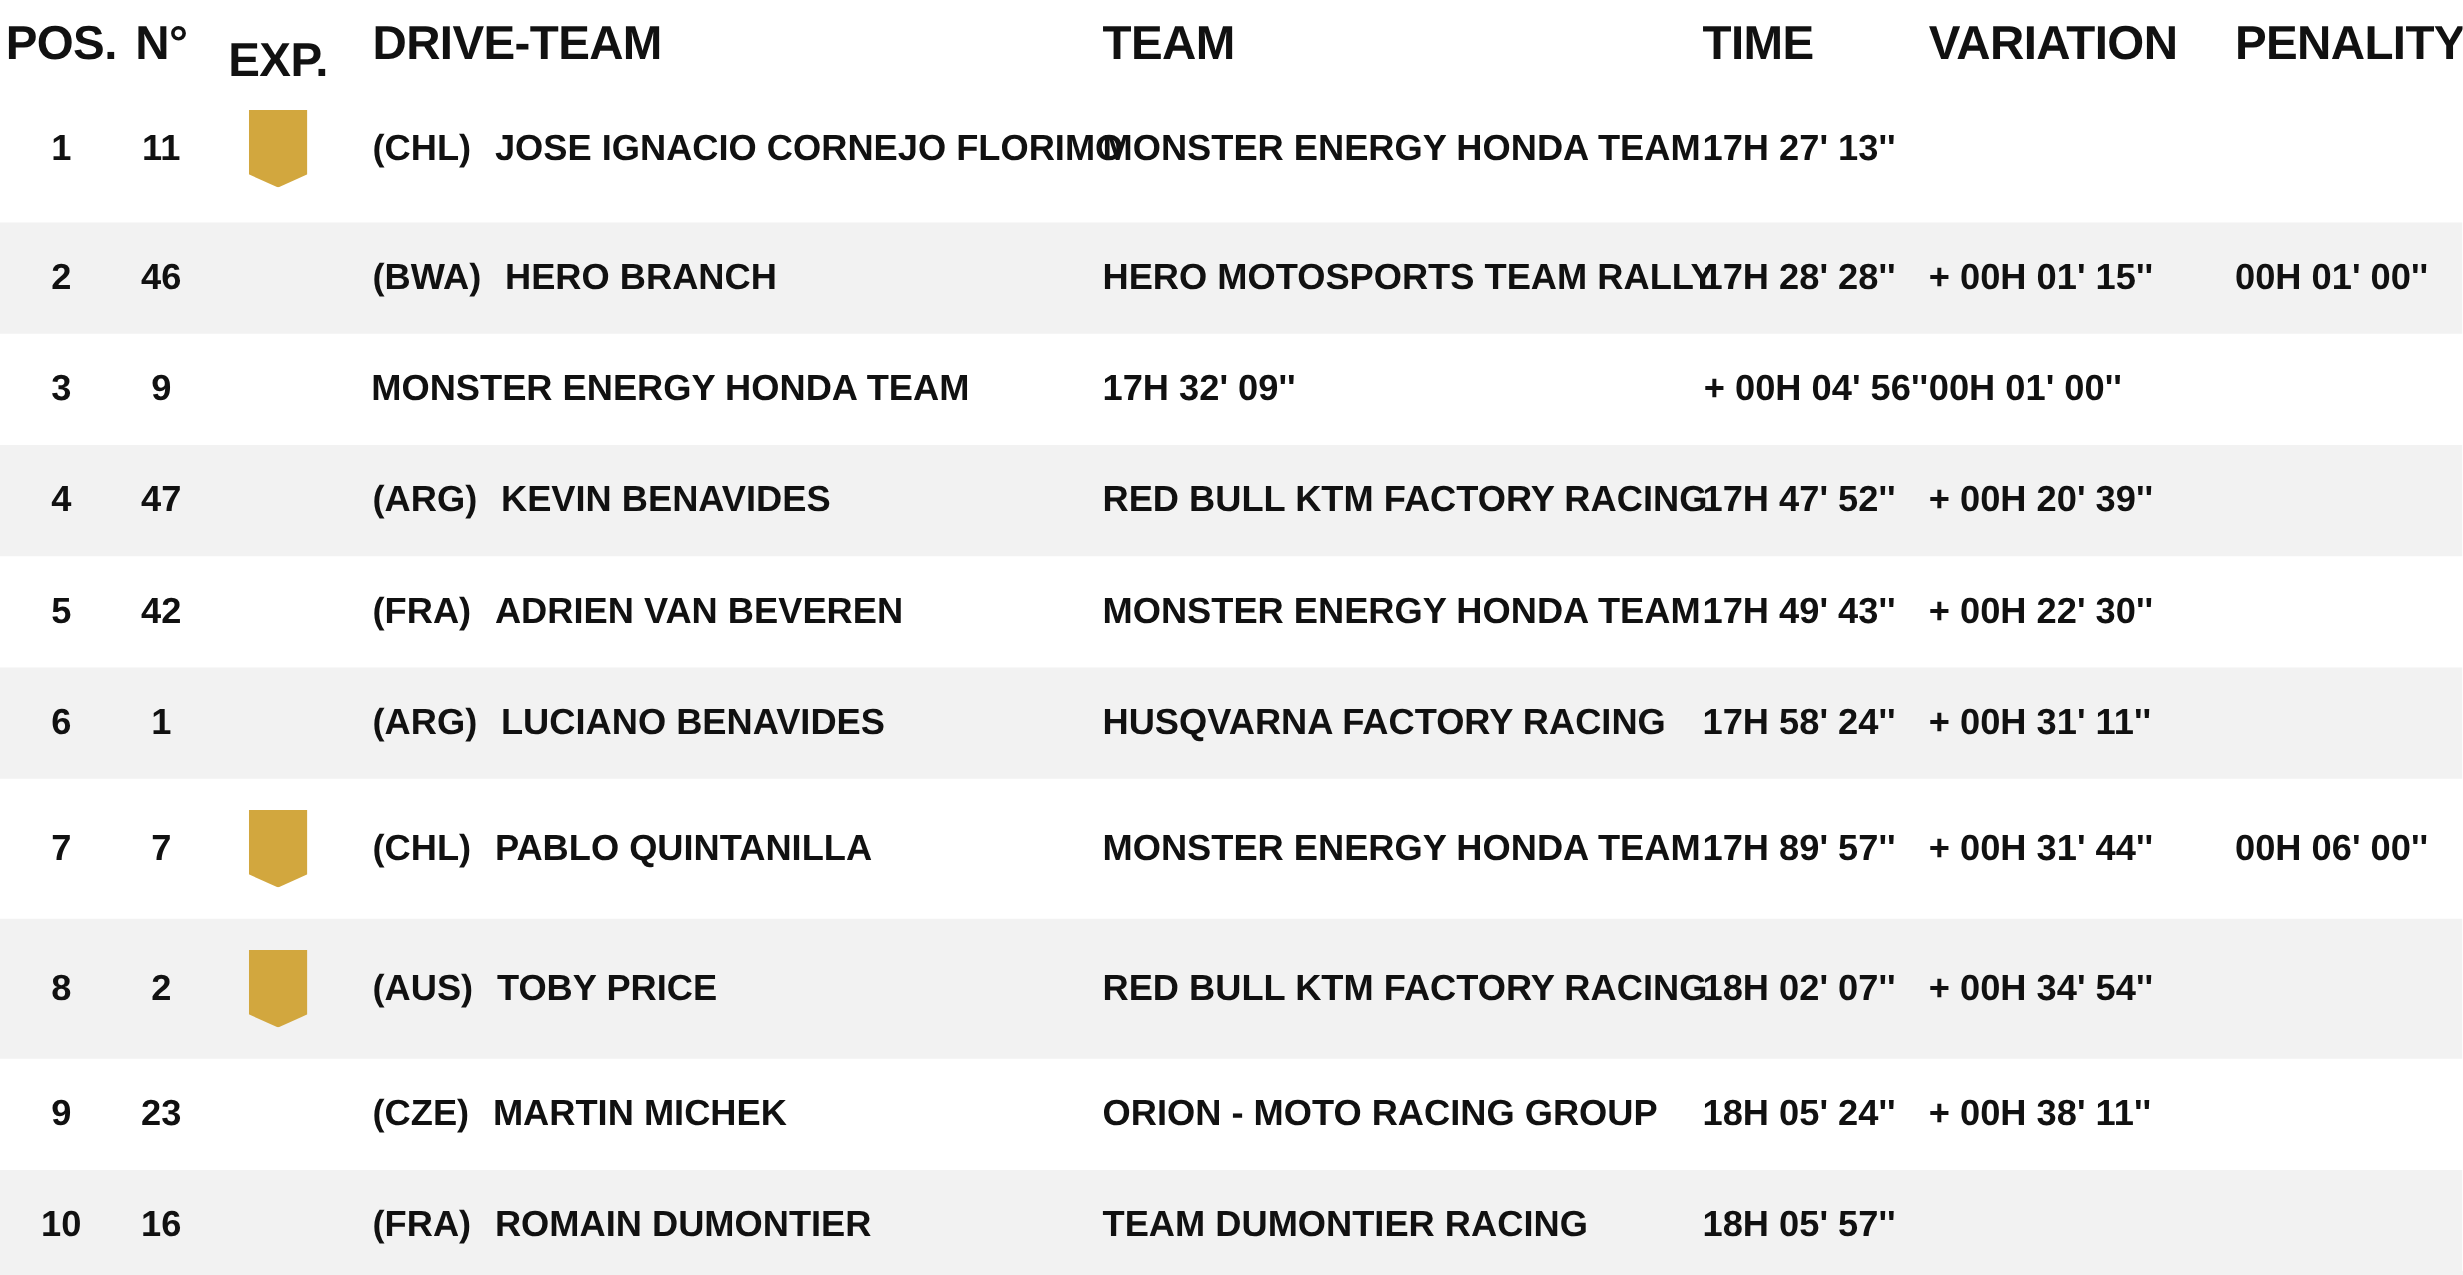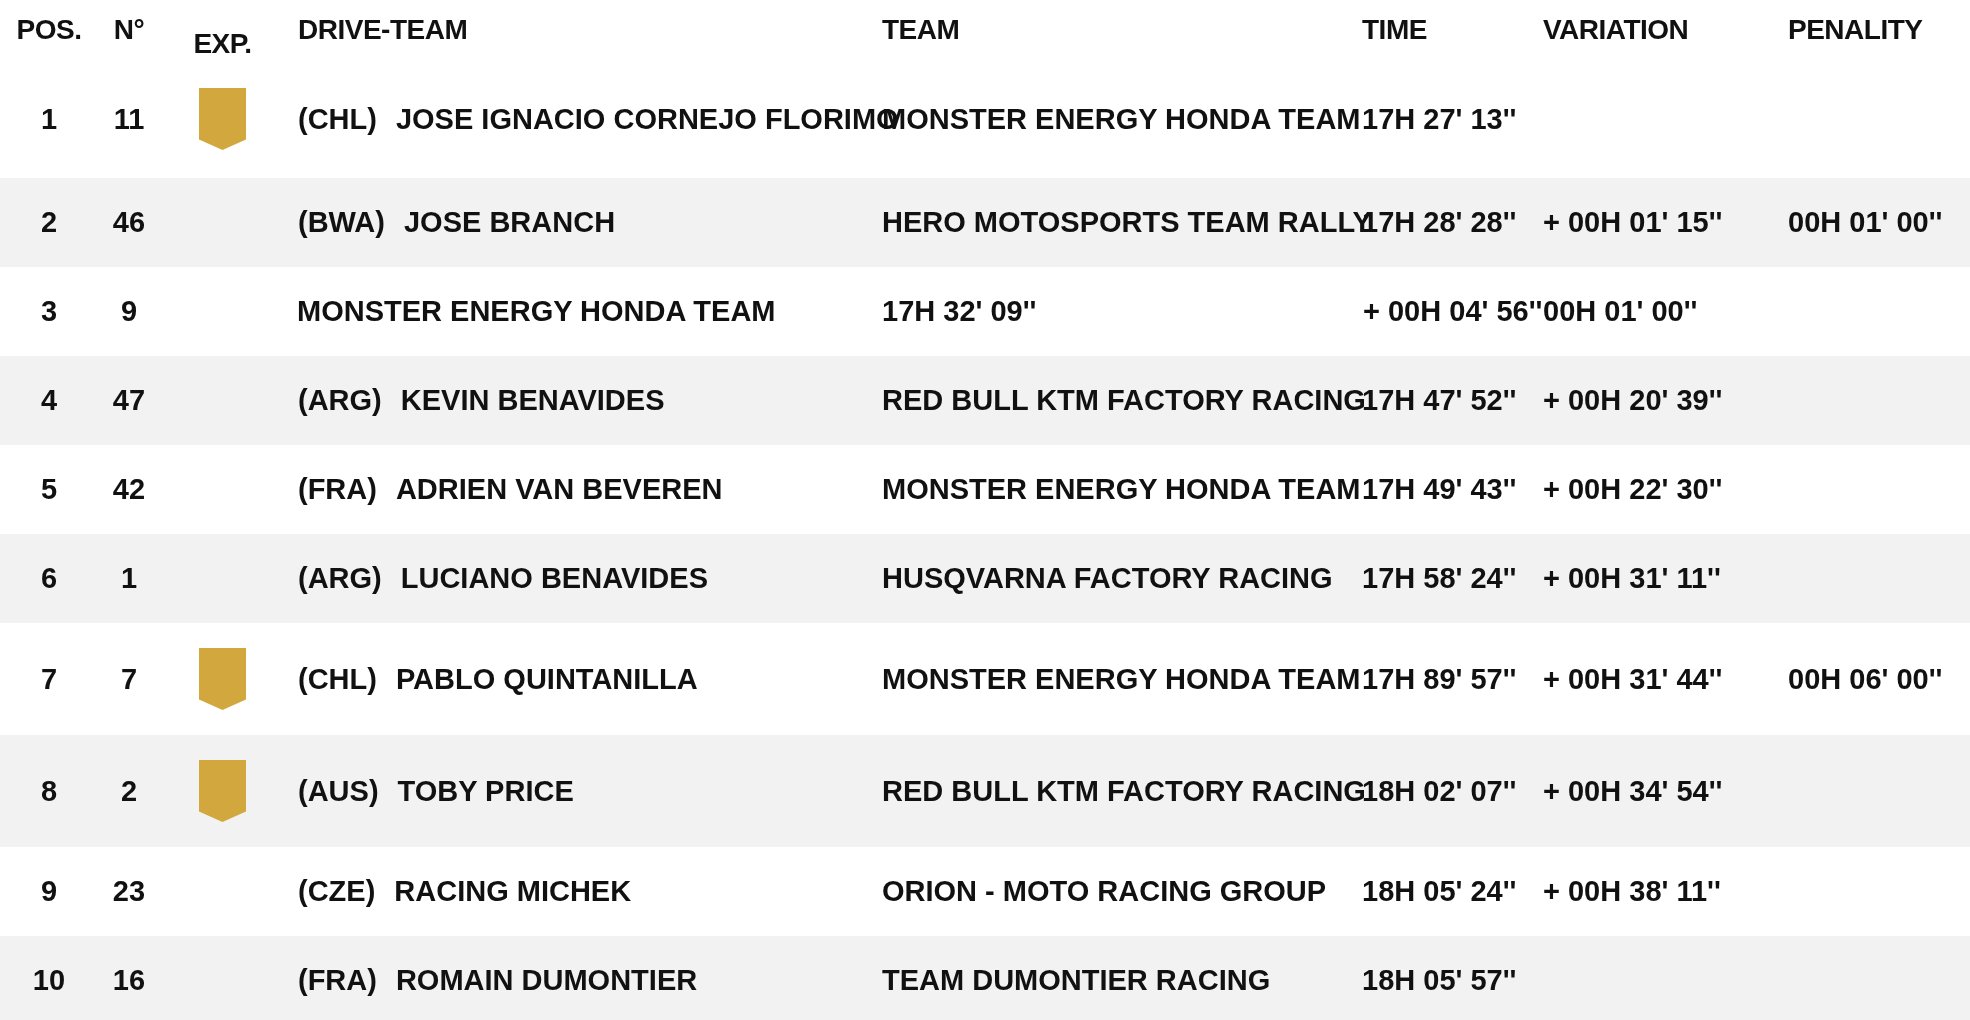--- a/index.html
+++ b/index.html
@@ -9,21 +9,21 @@
   }
   *{margin:0;padding:0;box-sizing:border-box;}
   html,body{width:1970px;height:1020px;overflow:hidden;background:#ffffff;}
   body{font-family:"Liberation Sans", sans-serif;font-weight:700;color:var(--txt);}
   .table{width:1970px;}
   .grid{
     display:grid;
     grid-template-columns:98px 62px 125px 585px 480px 180px 245px 195px;
     align-items:center;
   }
-  .header-row{height:60px;font-size:28px;letter-spacing:-0.5px;}
+  .header-row{height:60px;font-size:38px;letter-spacing:-0.5px;}
   .row{height:89px;font-size:29px;}
   .row.has-badge{height:112px;}
   .row.first{height:118px;}
   .row:nth-child(even){background:var(--alt);}
   .c-pos{text-align:center;}
   .c-num{text-align:center;}
   .c-exp{display:flex;justify-content:center;align-items:center;}
   .c-driver,.c-team,.c-time,.c-var,.c-pen{padding-left:13px;white-space:nowrap;}
   .c-team{padding-left:12px;}
   .c-time{padding-left:12px;}
@@ -67,21 +67,21 @@
     <div class="c-pen"></div>
   </div>
 
   <div class="grid row">
     <div class="c-pos">2</div>
     <div class="c-num">46</div>
     <div class="c-exp">
       <span class="badge hidden"></span>
     </div>
     <div class="c-driver">
-      <span class="country">(BWA)</span><span>JOSE BRANCH</span>
+      <span class="country">(BWA)</span><span>HERO BRANCH</span>
     </div>
     <div class="c-team">HERO MOTOSPORTS TEAM RALLY</div>
     <div class="c-time">17H 28' 28''</div>
     <div class="c-var">+ 00H 01' 15''</div>
     <div class="c-pen">00H 01' 00''</div>
   </div>
 
   <div class="grid row">
     <div class="c-pos">3</div>
     <div class="c-num">9</div>
@@ -169,21 +169,21 @@
     <div class="c-pen"></div>
   </div>
 
   <div class="grid row">
     <div class="c-pos">9</div>
     <div class="c-num">23</div>
     <div class="c-exp">
       <span class="badge hidden"></span>
     </div>
     <div class="c-driver">
-      <span class="country">(CZE)</span><span>RACING MICHEK</span>
+      <span class="country">(CZE)</span><span>MARTIN MICHEK</span>
     </div>
     <div class="c-team">ORION - MOTO RACING GROUP</div>
     <div class="c-time">18H 05' 24''</div>
     <div class="c-var">+ 00H 38' 11''</div>
     <div class="c-pen"></div>
   </div>
 
   <div class="grid row">
     <div class="c-pos">10</div>
     <div class="c-num">16</div>

